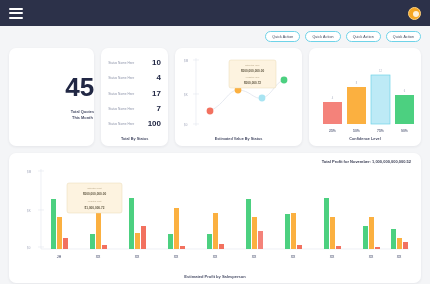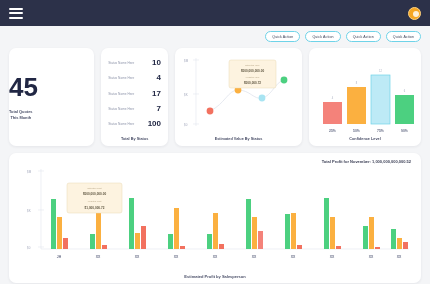--- a/index.html
+++ b/index.html
@@ -48,21 +48,21 @@
     box-shadow: 0 1px 3px rgba(30,35,60,.07);
     position: relative;
   }
   .card-caption {
     position: absolute; bottom: 5px; left: 0; right: 0;
     text-align: center; font-size: 3.8px; color: #4a4f68; font-weight: bold;
   }
 
   
   .card-kpi { width: 87px; height: 98px; display: flex; flex-direction: column;
-              align-items: flex-start; justify-content: center; }
+              align-items: flex-end; justify-content: center; }
   .kpi-number { font-size: 26px; font-weight: bold; color: #212744; line-height: 1; }
   .kpi-label { margin-top: 9px; font-size: 3.9px; font-weight: bold; color: #4a4f68;
                text-align: center; line-height: 1.5; }
 
   
   .card-status { width: 68px; height: 98px; padding: 7px 7px 14px 7px;
                  display: flex; flex-direction: column; justify-content: space-around; }
   .status-row { display: flex; align-items: center; justify-content: space-between; }
   .status-name { font-size: 3.2px; color: #9096ab; }
   .status-val { font-size: 8px; font-weight: bold; color: #212744; line-height: 1; }

